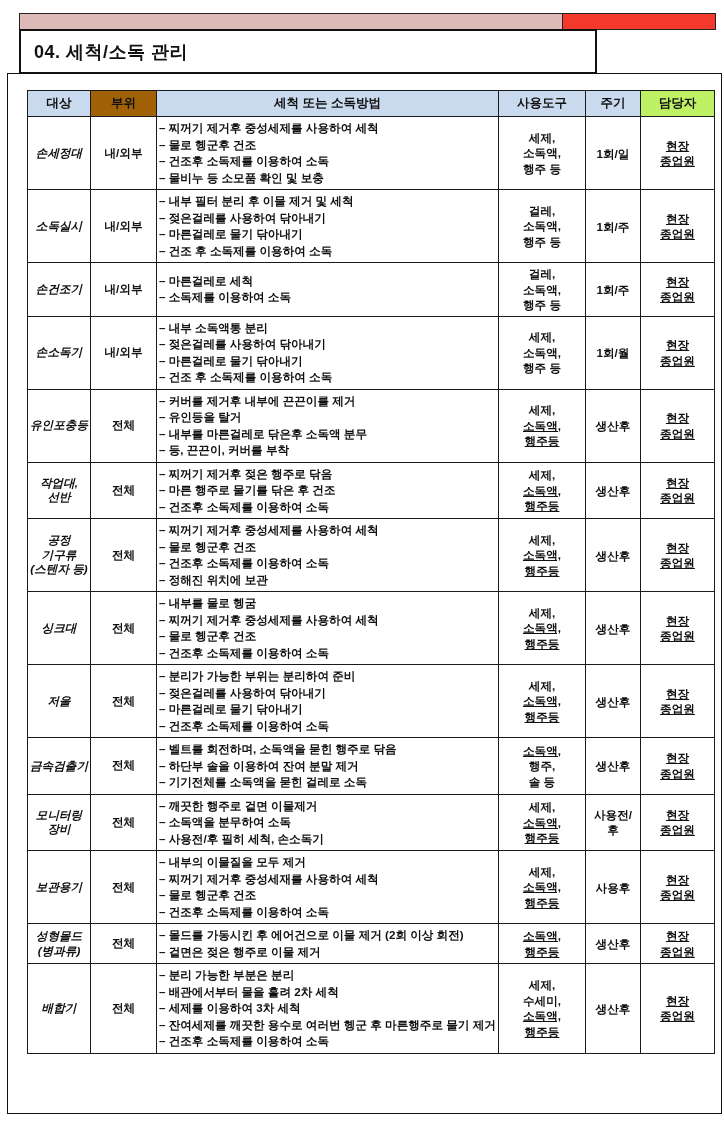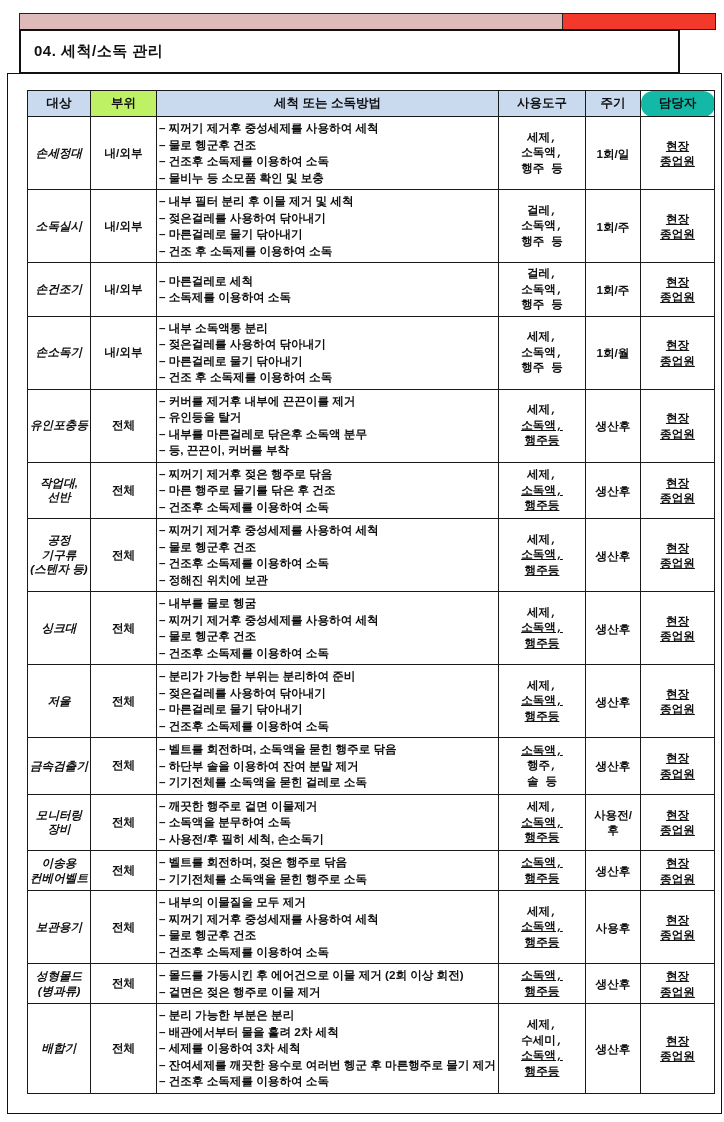--- a/index.html
+++ b/index.html
@@ -5,45 +5,45 @@
   html,body{margin:0;padding:0;}
   body{
     width:724px;height:1122px;position:relative;background:#ffffff;
     font-family:"Liberation Sans","DejaVu Sans",sans-serif;color:#111;
     overflow:hidden;
   }
   .topbar{position:absolute;left:19px;top:13px;width:697px;height:17px;display:flex;}
   .topbar-pink{flex:1;border:1.6px solid #222;border-right:none;box-sizing:border-box;}
   .topbar-red{width:154px;border:1.6px solid #222;box-sizing:border-box;}
   .title-box{
-    position:absolute;left:19px;top:29px;width:661px;height:45px;
+    position:absolute;left:19px;top:29px;width:578px;height:45px;
     border:2px solid #111;box-sizing:border-box;background:#fff;
     display:flex;align-items:center;padding-left:13px;
-    font-size:15px;font-weight:bold;letter-spacing:0.5px;
+    font-size:18px;font-weight:bold;letter-spacing:0.5px;
   }
   .outer-box{
     position:absolute;left:7px;top:73px;width:715px;height:1041px;
     border:1.3px solid #111;box-sizing:border-box;
   }
   table.mgmt{
     position:absolute;left:27px;top:90px;width:687px;
     border-collapse:collapse;table-layout:fixed;
   }
   .mgmt th,.mgmt td{
     border:1.6px solid #1a1a1a;font-weight:bold;color:#111;
     vertical-align:middle;box-sizing:border-box;
   }
   .mgmt th{height:26px;font-size:12.5px;text-align:center;padding:2px 1px;}
   .mgmt td{font-size:11.6px;padding:3px 2px;}
   .c-target{text-align:center;font-size:11px;}
   .c-target div{line-height:14.5px;font-style:italic;}
   .c-part{text-align:center;font-size:12px;}
   .c-method{padding-left:7px;}
   .c-method .mline{line-height:16.5px;white-space:nowrap;overflow:hidden;}
-  .c-tools{text-align:center;font-family:Liberation Mono, monospace;}
+  .c-tools{text-align:center;}
   .c-tools div{line-height:15.5px;}
   .c-cycle{text-align:center;font-size:12px;}
   .c-cycle div{line-height:15px;}
   .c-mgr{text-align:center;font-size:12px;text-decoration:underline;}
   .c-mgr div{line-height:15.5px;}
   .u{text-decoration:underline;}
 </style>
 </head>
 <body>
 
@@ -63,25 +63,25 @@
     <col style="width:63px">
       <col style="width:66px">
       <col style="width:342px">
     <col style="width:87px">
       <col style="width:55px">
       <col style="width:74px">
   </colgroup>
   <thead>
     <tr>
       <th style="background: rgb(201, 217, 238);">대상</th>
-      <th style="background: #bef264;">부위</th>
+      <th style="background: #a16207;">부위</th>
       <th style="background: rgb(201, 217, 238); margin-left: 20px;">세척 또는 소독방법</th>
       <th style="background: rgb(201, 217, 238);">사용도구</th>
       <th style="background: rgb(201, 217, 238); margin-top: 18px;">주기</th>
-      <th style="background: #14b8a6; border-radius: 12px;">담당자</th>
+      <th style="background: #bef264;">담당자</th>
     </tr>
   </thead>
   <tbody id="tbody">
       <tr>
         <td class="c-target">
           <div>손세정대</div>
         </td>
         <td class="c-part">내/외부</td>
         <td class="c-method">
           <div class="mline">– 찌꺼기 제거후 중성세제를 사용하여 세척</div>
@@ -337,42 +337,20 @@
           <div>사용전/</div>
           <div>후</div>
         </td>
         <td class="c-mgr">
           <div>현장</div>
           <div>종업원</div>
         </td>
       </tr>
       <tr>
         <td class="c-target">
-          <div>이송용</div>
-          <div>컨베어벨트</div>
-        </td>
-        <td class="c-part">전체</td>
-        <td class="c-method">
-          <div class="mline">– 벨트를 회전하며, 젖은 행주로 닦음</div>
-          <div class="mline">– 기기전체를 소독액을 묻힌 행주로 소독</div>
-        </td>
-        <td class="c-tools">
-          <div class="u">소독액,</div>
-          <div class="u">행주등</div>
-        </td>
-        <td class="c-cycle">
-          <div>생산후</div>
-        </td>
-        <td class="c-mgr">
-          <div>현장</div>
-          <div>종업원</div>
-        </td>
-      </tr>
-      <tr>
-        <td class="c-target">
           <div>보관용기</div>
         </td>
         <td class="c-part">전체</td>
         <td class="c-method">
           <div class="mline">– 내부의 이물질을 모두 제거</div>
           <div class="mline">– 찌꺼기 제거후 중성세재를 사용하여 세척</div>
           <div class="mline">– 물로 헹군후 건조</div>
           <div class="mline">– 건조후 소독제를 이용하여 소독</div>
         </td>
         <td class="c-tools">

